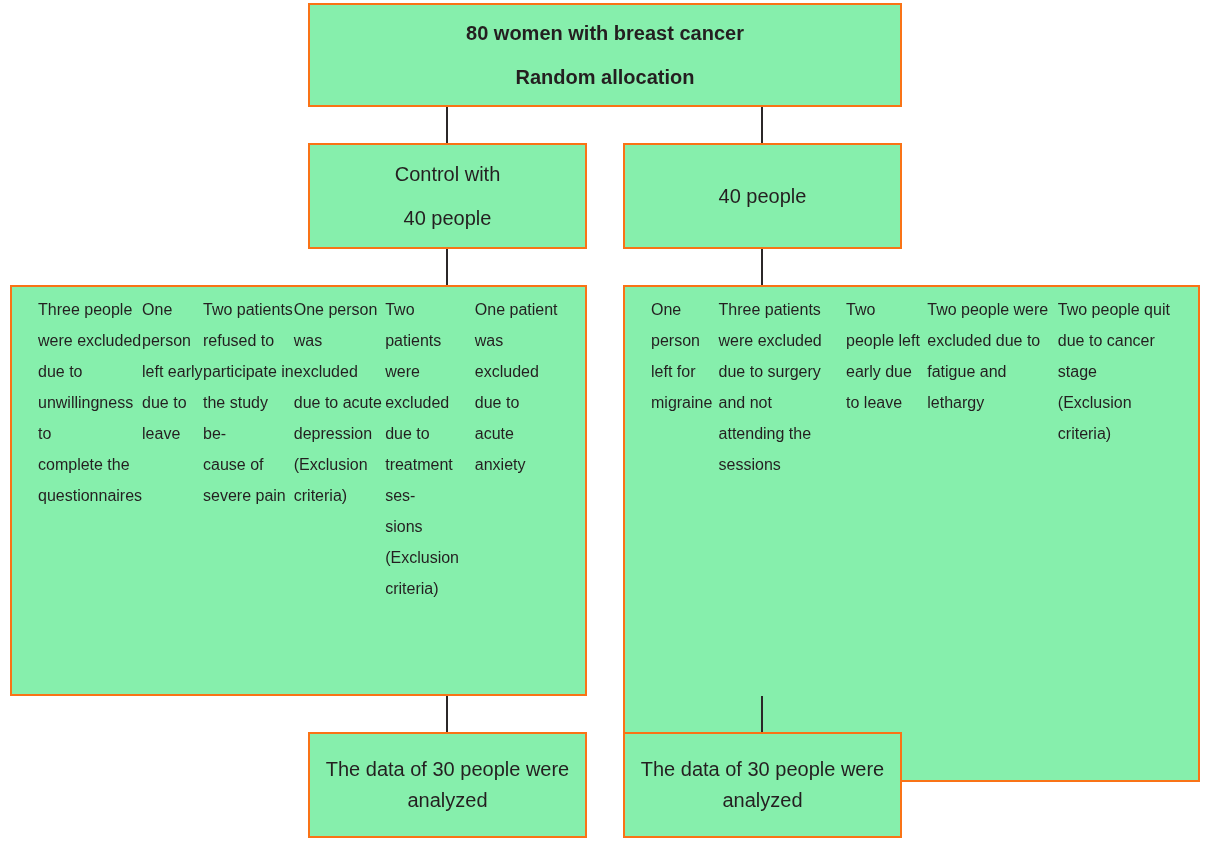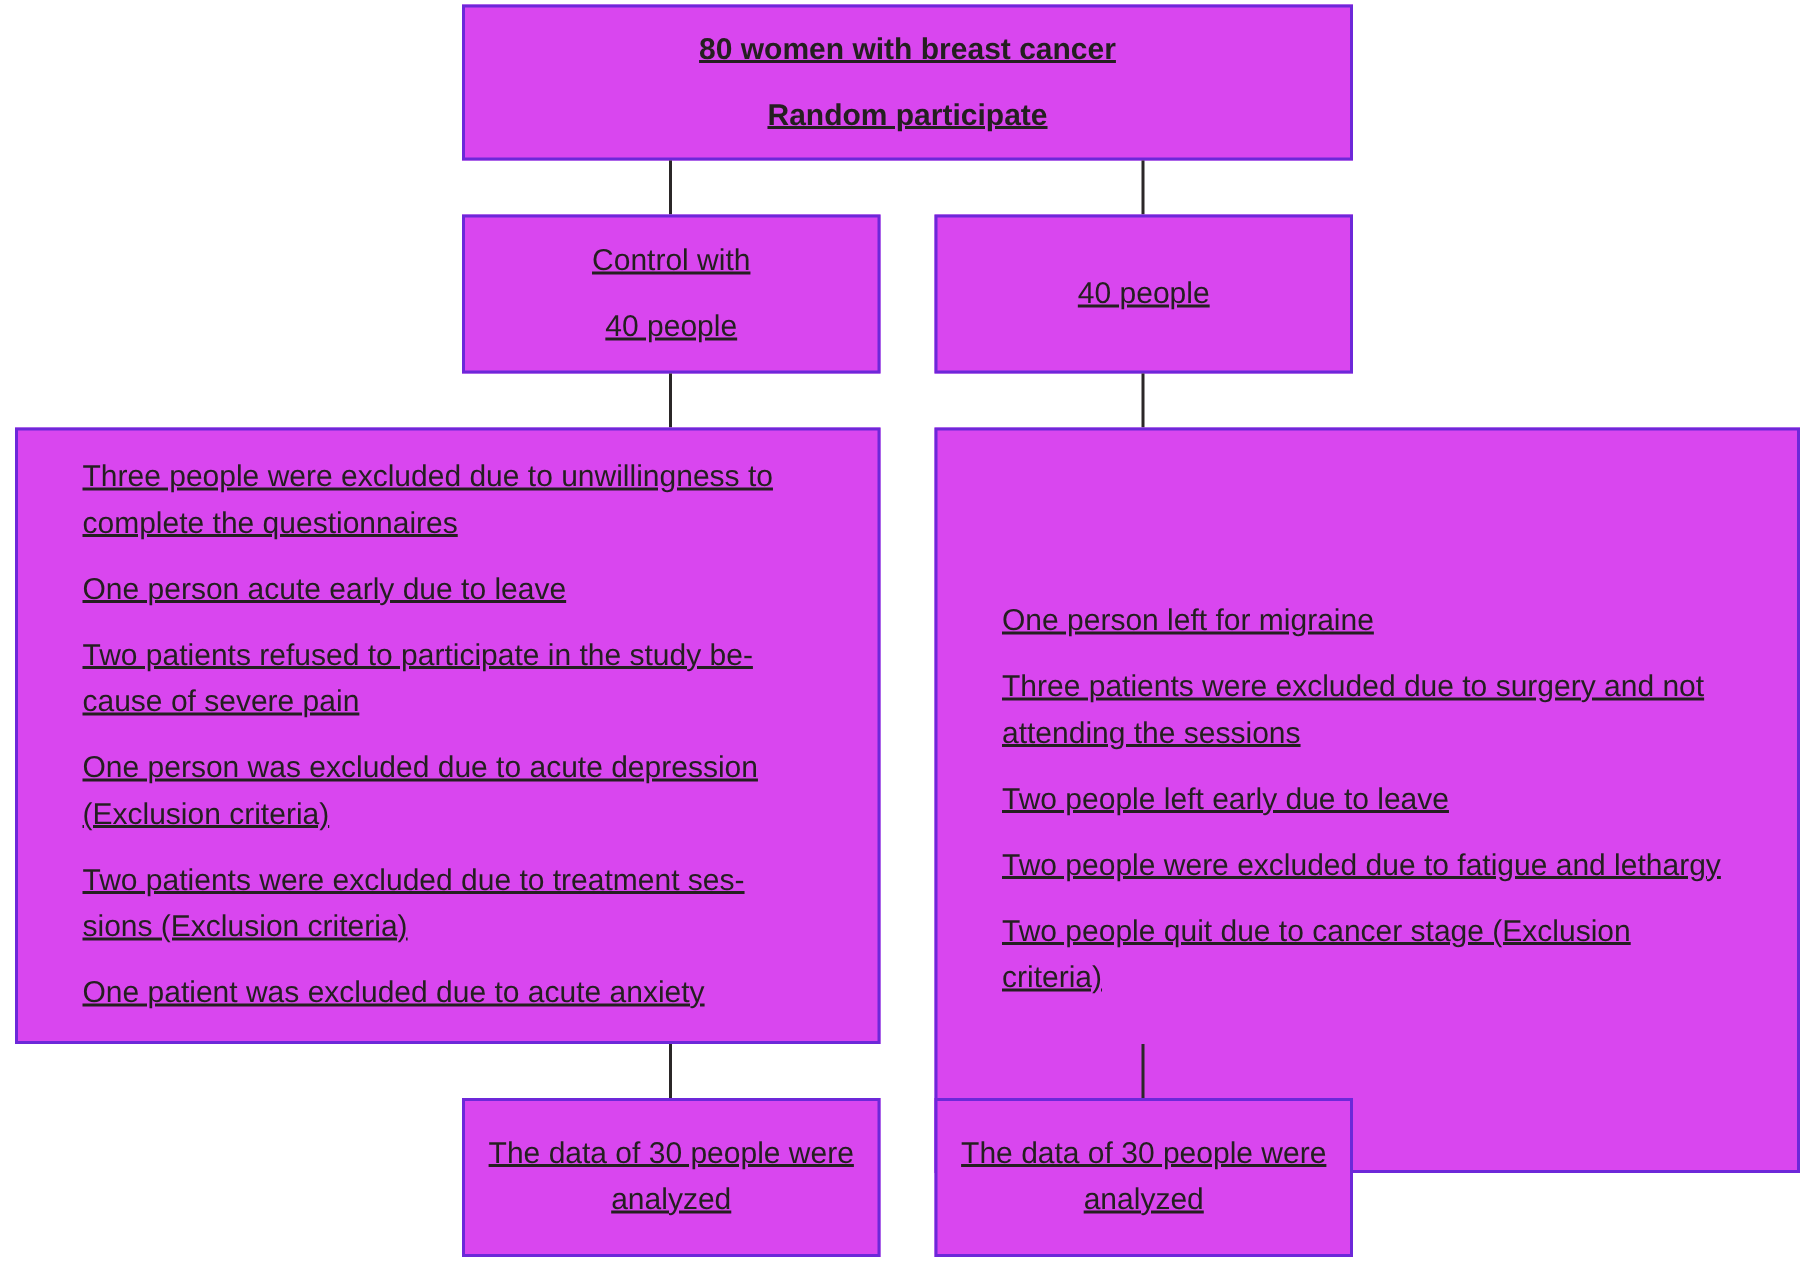--- a/index.html
+++ b/index.html
@@ -7,42 +7,41 @@
     width: 1210px; height: 847px;
     background: #ffffff;
     font-family: "Liberation Sans", sans-serif;
     color: #241f20;
     position: relative;
     overflow: hidden;
   }
   .box {
     position: absolute;
     box-sizing: border-box;
-    border: 2px solid #6d28d9;
-    background: #d946ef;
-    text-decoration: underline;
+    border: 2px solid #f97316;
+    background: #86efac;
   }
   .stack-box {
     display: flex;
     flex-direction: column;
     align-items: center;
     justify-content: center;
     text-align: center;
     gap: 13px;
     font-size: 20px;
     line-height: 31px;
   }
   .bold { font-weight: bold; }
   .big-box {
     display: flex;
-    flex-direction: column;
+    flex-direction: row;
     justify-content: center;
-    font-size: 20px;
+    font-size: 16px;
     line-height: 31px;
-    padding: 0 43px;
+    padding: 0 26px;
   }
   .big-box p {
     margin: 6.5px 0;
     white-space: pre-line;
   }
   .wrap-center {
     display: flex;
     align-items: center;
     justify-content: center;
     text-align: center;
@@ -68,41 +67,41 @@
   #conn-mid-left      { left: 446px; top: 249px; height: 36px; }
   #conn-mid-right     { left: 761px; top: 249px; height: 36px; }
   #conn-bottom-left   { left: 446px; top: 696px; height: 36px; }
   #conn-bottom-right  { left: 761px; top: 696px; height: 36px; }
 </style>
 </head>
 <body>
 
 <div class="box stack-box bold" id="top-box">
   <div>80 women with breast cancer</div>
-  <div>Random participate</div>
+  <div>Random allocation</div>
 </div>
 
 <div class="connector" id="conn-top-left"></div>
 <div class="connector" id="conn-top-right"></div>
 
 <div class="box stack-box" id="control-box">
   <div>Control with</div>
   <div>40 people</div>
 </div>
 <div class="box stack-box" id="intervention-box">
   <div>40 people</div>
 </div>
 
 <div class="connector" id="conn-mid-left"></div>
 <div class="connector" id="conn-mid-right"></div>
 
 <div class="box big-box" id="control-excl">
   <p>Three people were excluded due to unwillingness to
 complete the questionnaires</p>
-  <p>One person acute early due to leave</p>
+  <p>One person left early due to leave</p>
   <p>Two patients refused to participate in the study be-
 cause of severe pain</p>
   <p>One person was excluded due to acute depression
 (Exclusion criteria)</p>
   <p>Two patients were excluded due to treatment ses-
 sions (Exclusion criteria)</p>
   <p>One patient was excluded due to acute anxiety</p>
 </div>
 <div class="box big-box" id="intervention-excl">
   <p>One person left for migraine</p>

